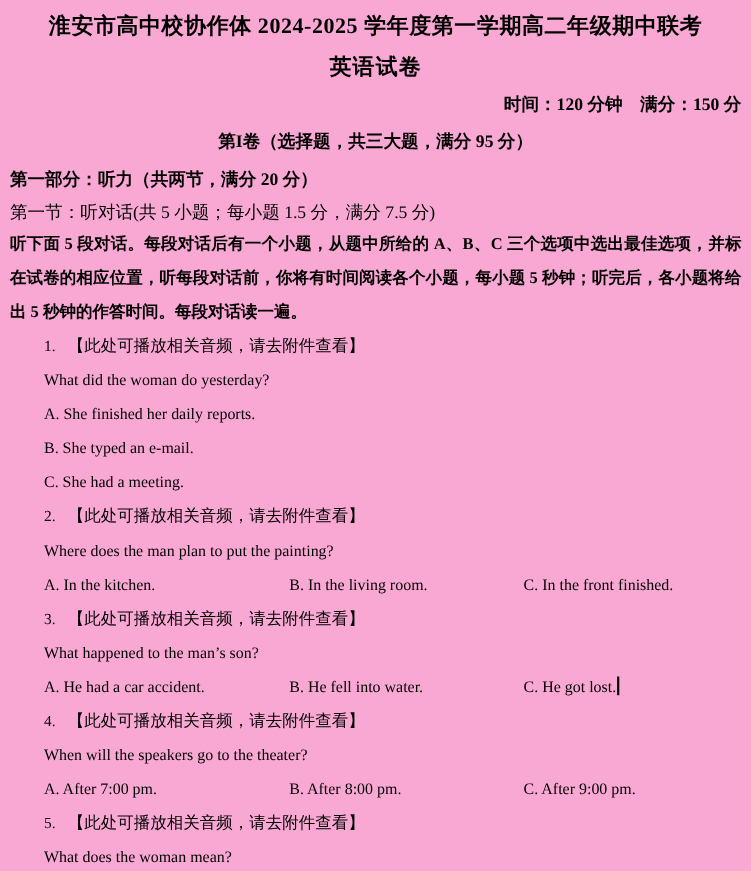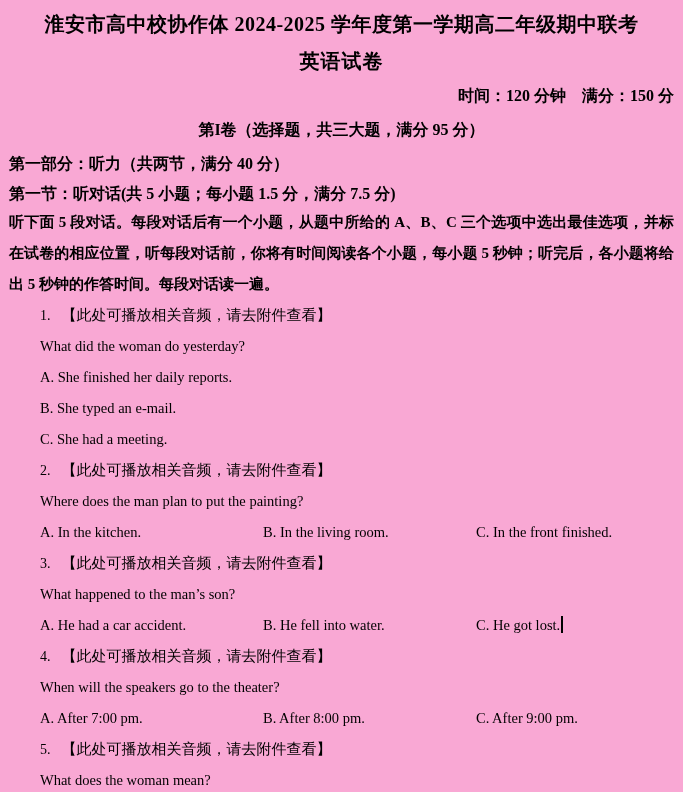--- a/index.html
+++ b/index.html
@@ -39,21 +39,21 @@
     font-weight: bold;
     line-height: 37px;
   }
   .part-heading {
     font-size: 16px;
     font-weight: bold;
     line-height: 32px;
   }
   .section-heading {
     font-size: 16px;
-    font-weight: bold;
+    font-weight: normal;
     line-height: 27px;
   }
   .instructions {
     font-size: 15px;
     font-weight: bold;
     line-height: 31px;
     text-align: justify;
   }
   .qline {
     height: 31px;
@@ -85,21 +85,21 @@
 </head>
 <body>
 
 <div class="doc">
 
   <div class="title center">淮安市高中校协作体 2024-2025 学年度第一学期高二年级期中联考</div>
   <div class="subtitle center">英语试卷</div>
   <div class="meta center">时间：120 分钟　满分：150 分</div>
   <div class="volume center">第I卷（选择题，共三大题，满分 95 分）</div>
 
-  <div class="part-heading">第一部分：听力（共两节，满分 40 分）</div>
+  <div class="part-heading">第一部分：听力（共两节，满分 20 分）</div>
   <div class="section-heading">第一节：听对话(共 5 小题；每小题 1.5 分，满分 7.5 分)</div>
   <div class="instructions">听下面 5 段对话。每段对话后有一个小题，从题中所给的 A、B、C 三个选项中选出最佳选项，并标在试卷的相应位置，听每段对话前，你将有时间阅读各个小题，每小题 5 秒钟；听完后，各小题将给出 5 秒钟的作答时间。每段对话读一遍。</div>
 
   <section>
     <div class="qline"><span class="qnum">1.</span><span class="cn">【此处可播放相关音频，请去附件查看】</span></div>
     <div class="qline">What did the woman do yesterday?</div>
     <div class="qline">A. She finished her daily reports.</div>
     <div class="qline">B. She typed an e-mail.</div>
     <div class="qline">C. She had a meeting.</div>
   </section>

